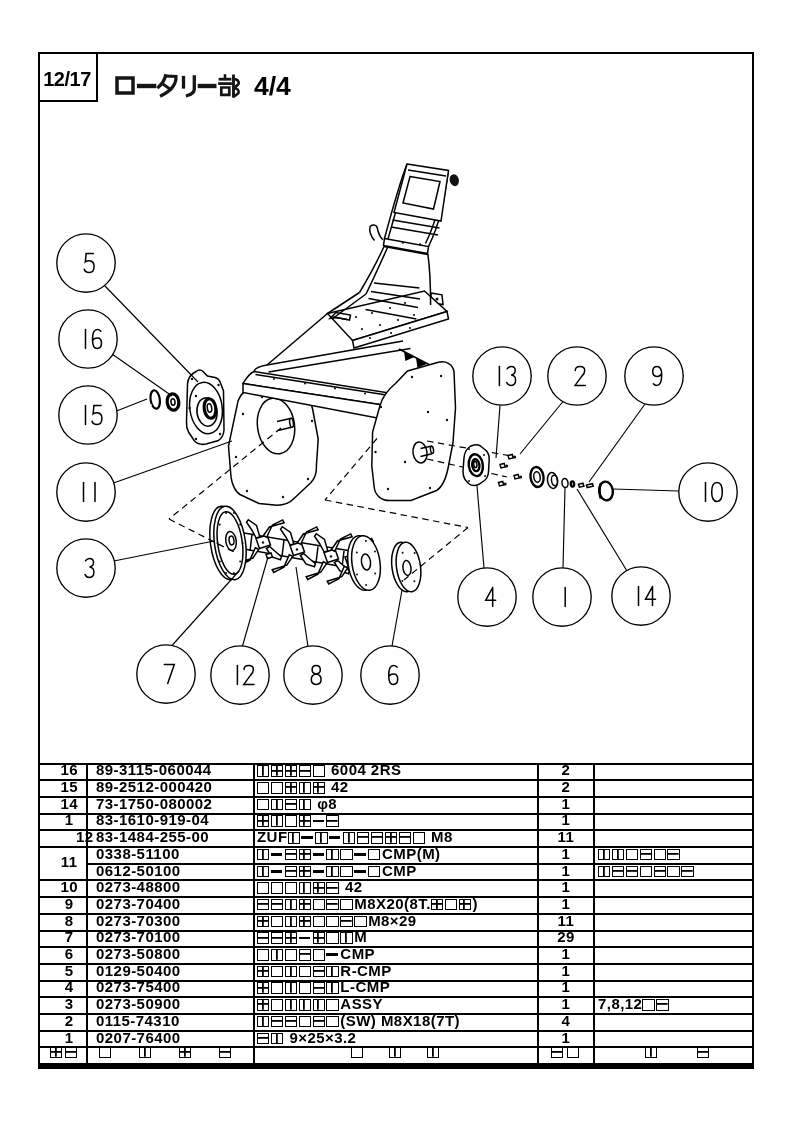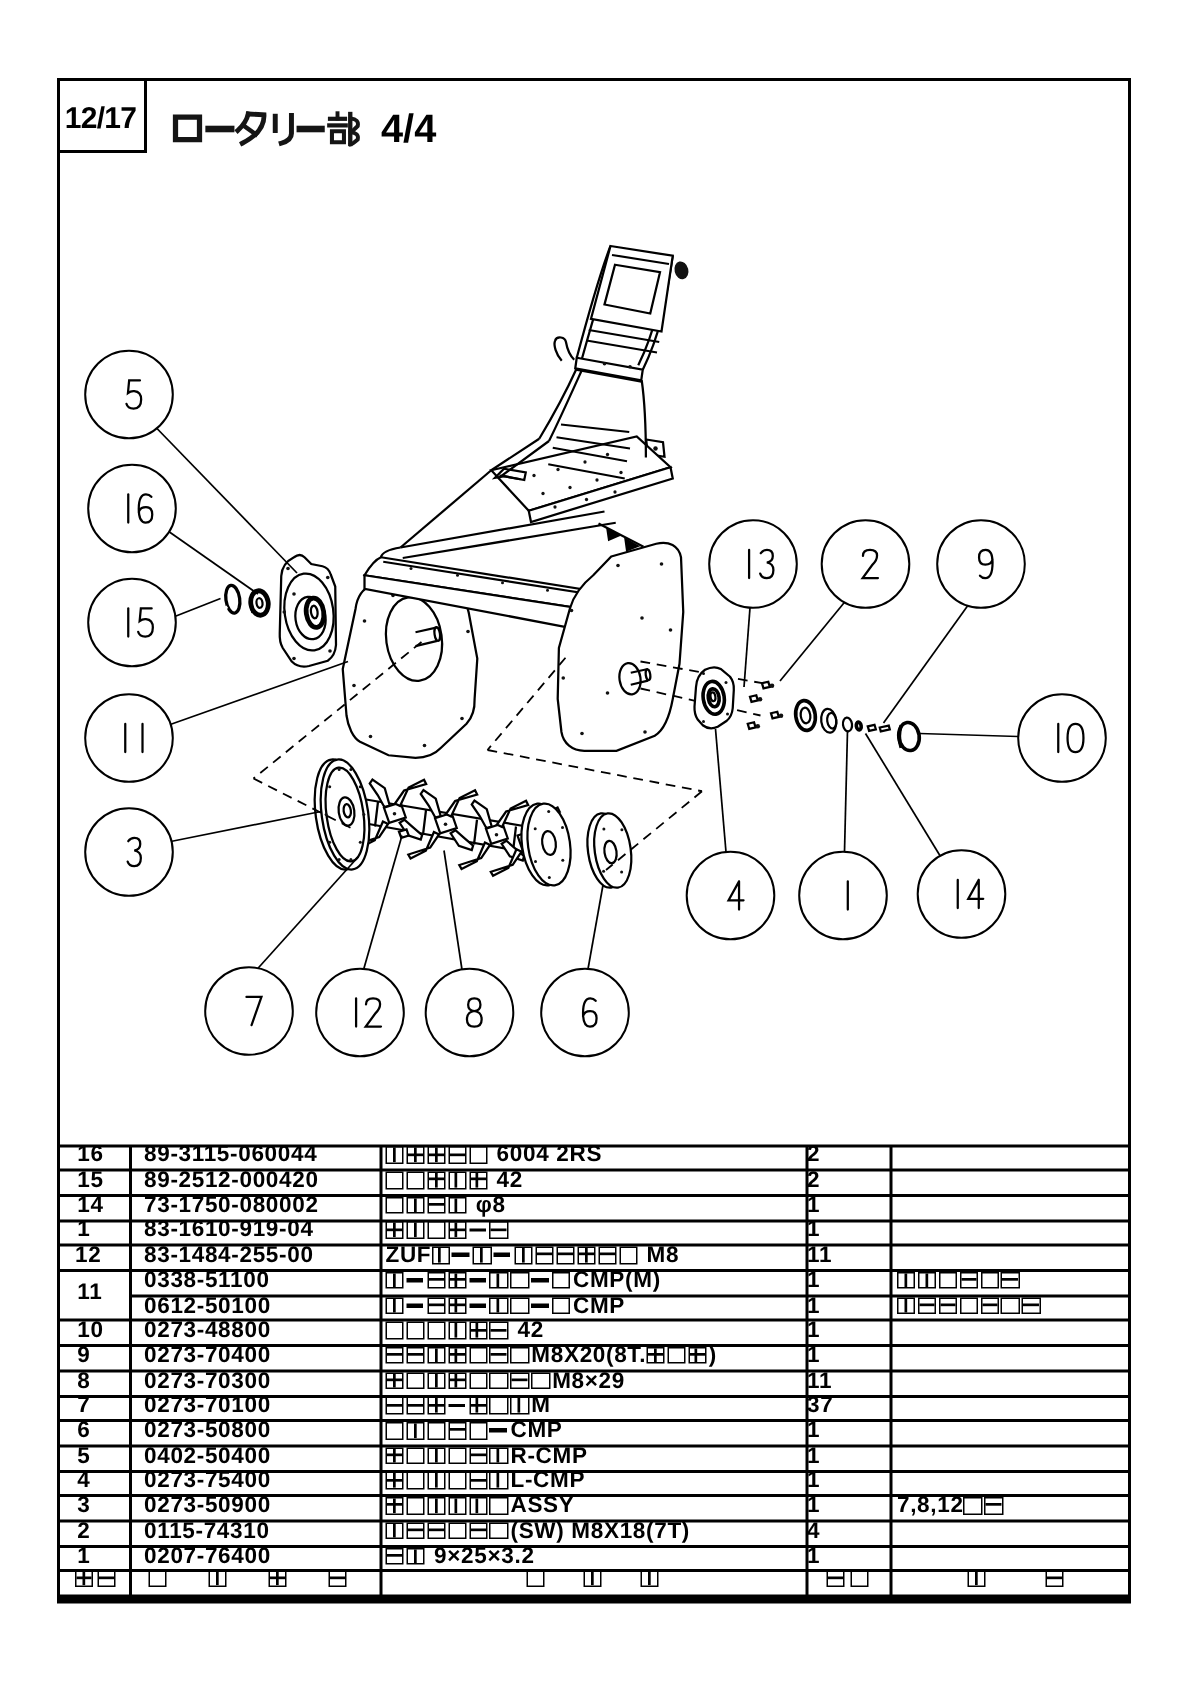--- a/index.html
+++ b/index.html
@@ -2,21 +2,21 @@
 <html><head><meta charset="utf-8"><style>
 html,body{margin:0;padding:0;background:#fff;width:793px;height:1122px;overflow:hidden}
 *{box-sizing:border-box}
 body{font-family:"Liberation Sans",sans-serif;color:#000}
 #frame{position:absolute;left:38px;top:52px;width:716px;height:1017px;border:2.6px solid #000;border-bottom-width:5px}
 #pgbox{position:absolute;left:38px;top:52px;width:60px;height:50px;border-right:2.6px solid #000;border-bottom:2.6px solid #000;
  font-weight:bold;font-size:20px;letter-spacing:-0.5px;display:flex;align-items:center;justify-content:center;padding-top:6px}
 .hl{position:absolute;background:#000}
 .vl{position:absolute;width:2px;background:#000}
 .tc{position:absolute;font-weight:bold;font-size:15px;letter-spacing:0.45px;white-space:nowrap;height:17px;line-height:16px}
-.tc.c{}
+.tc.c{text-align:center}
 .tc.hc{overflow:visible}
 .k{display:inline-block;border:1.9px solid #000;vertical-align:-1.5px;margin-right:1.6px;position:relative}
 .k0{}
 .k1{background:linear-gradient(#000,#000) 50% 45%/100% 1.8px no-repeat}
 .k2{background:linear-gradient(#000,#000) 50% 45%/100% 1.8px no-repeat,linear-gradient(#000,#000) 45% 50%/1.8px 100% no-repeat}
 .k3{background:linear-gradient(#000,#000) 45% 50%/1.8px 100% no-repeat}
 .kb{display:inline-block;height:2.6px;background:#000;vertical-align:3px;margin-right:2.6px}
 svg{position:absolute;left:0;top:0}
 text{font-family:"Liberation Sans",sans-serif}
 .s,.sw,.s2,.swf{fill:none;stroke:#000;stroke-width:1.5}
@@ -315,21 +315,21 @@
 <div class="tc l" style="left:257.0px;top:779.0px;width:280.0px"><i class="k k0" style="width:12.3px;height:11.5px"></i><i class="k k0" style="width:12.3px;height:11.5px"></i><i class="k k2" style="width:12.3px;height:11.5px"></i><i class="k k3" style="width:12.3px;height:11.5px"></i><i class="k k2" style="width:12.3px;height:11.5px"></i><span>&nbsp;42</span></div>
 <div class="tc c" style="left:538.0px;top:779.0px;width:56.0px">2</div>
 <div class="tc c" style="left:51.5px;top:795.6px;width:35.5px">14</div>
 <div class="tc l" style="left:96.0px;top:795.6px;width:161.0px">73-1750-080002</div>
 <div class="tc l" style="left:257.0px;top:795.6px;width:280.0px"><i class="k k0" style="width:12.3px;height:11.5px"></i><i class="k k3" style="width:12.3px;height:11.5px"></i><i class="k k1" style="width:12.3px;height:11.5px"></i><i class="k k3" style="width:12.3px;height:11.5px"></i><span>&nbsp;φ8</span></div>
 <div class="tc c" style="left:538.0px;top:795.6px;width:56.0px">1</div>
 <div class="tc c" style="left:51.5px;top:812.4px;width:35.5px">1</div>
 <div class="tc l" style="left:96.0px;top:812.4px;width:161.0px">83-1610-919-04</div>
 <div class="tc l" style="left:257.0px;top:812.4px;width:280.0px"><i class="k k2" style="width:12.3px;height:11.5px"></i><i class="k k3" style="width:12.3px;height:11.5px"></i><i class="k k0" style="width:12.3px;height:11.5px"></i><i class="k k2" style="width:12.3px;height:11.5px"></i><i class="kb" style="width:11.3px"></i><i class="k k1" style="width:12.3px;height:11.5px"></i></div>
 <div class="tc c" style="left:538.0px;top:812.4px;width:56.0px">1</div>
-<div class="tc c" style="left:50px;top:829.0px;width:35.5px">12</div>
+<div class="tc c" style="left:67px;top:829.0px;width:35.5px">12</div>
 <div class="tc l" style="left:96.0px;top:829.0px;width:161.0px">83-1484-255-00</div>
 <div class="tc l" style="left:257.0px;top:829.0px;width:280.0px"><span>ZUF</span><i class="k k3" style="width:12.3px;height:11.5px"></i><i class="kb" style="width:11.3px"></i><i class="k k3" style="width:12.3px;height:11.5px"></i><i class="kb" style="width:11.3px"></i><i class="k k3" style="width:12.3px;height:11.5px"></i><i class="k k1" style="width:12.3px;height:11.5px"></i><i class="k k1" style="width:12.3px;height:11.5px"></i><i class="k k2" style="width:12.3px;height:11.5px"></i><i class="k k1" style="width:12.3px;height:11.5px"></i><i class="k k0" style="width:12.3px;height:11.5px"></i><span>&nbsp;M8</span></div>
 <div class="tc c" style="left:538.0px;top:829.0px;width:56.0px">11</div>
 <div class="tc c" style="left:51.5px;top:854.1px;width:35.5px">11</div>
 <div class="tc l" style="left:96.0px;top:845.8px;width:161.0px">0338-51100</div>
 <div class="tc l" style="left:257.0px;top:845.8px;width:280.0px"><i class="k k3" style="width:12.3px;height:11.5px"></i><i class="kb" style="width:11.3px"></i><i class="k k1" style="width:12.3px;height:11.5px"></i><i class="k k2" style="width:12.3px;height:11.5px"></i><i class="kb" style="width:11.3px"></i><i class="k k3" style="width:12.3px;height:11.5px"></i><i class="k k0" style="width:12.3px;height:11.5px"></i><i class="kb" style="width:11.3px"></i><i class="k k0" style="width:12.3px;height:11.5px"></i><span>CMP(M)</span></div>
 <div class="tc c" style="left:538.0px;top:845.8px;width:56.0px">1</div>
 <div class="tc l" style="left:598.0px;top:845.8px;width:154.0px"><i class="k k3" style="width:12.3px;height:11.5px"></i><i class="k k3" style="width:12.3px;height:11.5px"></i><i class="k k0" style="width:12.3px;height:11.5px"></i><i class="k k1" style="width:12.3px;height:11.5px"></i><i class="k k0" style="width:12.3px;height:11.5px"></i><i class="k k1" style="width:12.3px;height:11.5px"></i></div>
 <div class="tc l" style="left:96.0px;top:862.5px;width:161.0px">0612-50100</div>
 <div class="tc l" style="left:257.0px;top:862.5px;width:280.0px"><i class="k k3" style="width:12.3px;height:11.5px"></i><i class="kb" style="width:11.3px"></i><i class="k k1" style="width:12.3px;height:11.5px"></i><i class="k k2" style="width:12.3px;height:11.5px"></i><i class="kb" style="width:11.3px"></i><i class="k k3" style="width:12.3px;height:11.5px"></i><i class="k k0" style="width:12.3px;height:11.5px"></i><i class="kb" style="width:11.3px"></i><i class="k k0" style="width:12.3px;height:11.5px"></i><span>CMP</span></div>
@@ -343,27 +343,27 @@
 <div class="tc l" style="left:96.0px;top:895.9px;width:161.0px">0273-70400</div>
 <div class="tc l" style="left:257.0px;top:895.9px;width:280.0px"><i class="k k1" style="width:12.3px;height:11.5px"></i><i class="k k1" style="width:12.3px;height:11.5px"></i><i class="k k3" style="width:12.3px;height:11.5px"></i><i class="k k2" style="width:12.3px;height:11.5px"></i><i class="k k0" style="width:12.3px;height:11.5px"></i><i class="k k1" style="width:12.3px;height:11.5px"></i><i class="k k0" style="width:12.3px;height:11.5px"></i><span>M8X20(8T.</span><i class="k k2" style="width:12.3px;height:11.5px"></i><i class="k k0" style="width:12.3px;height:11.5px"></i><i class="k k2" style="width:12.3px;height:11.5px"></i><span>)</span></div>
 <div class="tc c" style="left:538.0px;top:895.9px;width:56.0px">1</div>
 <div class="tc c" style="left:51.5px;top:912.5px;width:35.5px">8</div>
 <div class="tc l" style="left:96.0px;top:912.5px;width:161.0px">0273-70300</div>
 <div class="tc l" style="left:257.0px;top:912.5px;width:280.0px"><i class="k k2" style="width:12.3px;height:11.5px"></i><i class="k k0" style="width:12.3px;height:11.5px"></i><i class="k k3" style="width:12.3px;height:11.5px"></i><i class="k k2" style="width:12.3px;height:11.5px"></i><i class="k k0" style="width:12.3px;height:11.5px"></i><i class="k k0" style="width:12.3px;height:11.5px"></i><i class="k k1" style="width:12.3px;height:11.5px"></i><i class="k k0" style="width:12.3px;height:11.5px"></i><span>M8×29</span></div>
 <div class="tc c" style="left:538.0px;top:912.5px;width:56.0px">11</div>
 <div class="tc c" style="left:51.5px;top:929.2px;width:35.5px">7</div>
 <div class="tc l" style="left:96.0px;top:929.2px;width:161.0px">0273-70100</div>
 <div class="tc l" style="left:257.0px;top:929.2px;width:280.0px"><i class="k k1" style="width:12.3px;height:11.5px"></i><i class="k k1" style="width:12.3px;height:11.5px"></i><i class="k k2" style="width:12.3px;height:11.5px"></i><i class="kb" style="width:11.3px"></i><i class="k k2" style="width:12.3px;height:11.5px"></i><i class="k k0" style="width:12.3px;height:11.5px"></i><i class="k k3" style="width:12.3px;height:11.5px"></i><span>M</span></div>
-<div class="tc c" style="left:538.0px;top:929.2px;width:56.0px">37</div>
+<div class="tc c" style="left:538.0px;top:929.2px;width:56.0px">29</div>
 <div class="tc c" style="left:51.5px;top:946.0px;width:35.5px">6</div>
 <div class="tc l" style="left:96.0px;top:946.0px;width:161.0px">0273-50800</div>
 <div class="tc l" style="left:257.0px;top:946.0px;width:280.0px"><i class="k k0" style="width:12.3px;height:11.5px"></i><i class="k k3" style="width:12.3px;height:11.5px"></i><i class="k k0" style="width:12.3px;height:11.5px"></i><i class="k k1" style="width:12.3px;height:11.5px"></i><i class="k k0" style="width:12.3px;height:11.5px"></i><i class="kb" style="width:11.3px"></i><span>CMP</span></div>
 <div class="tc c" style="left:538.0px;top:946.0px;width:56.0px">1</div>
 <div class="tc c" style="left:51.5px;top:962.6px;width:35.5px">5</div>
-<div class="tc l" style="left:96.0px;top:962.6px;width:161.0px">0402-50400</div>
+<div class="tc l" style="left:96.0px;top:962.6px;width:161.0px">0129-50400</div>
 <div class="tc l" style="left:257.0px;top:962.6px;width:280.0px"><i class="k k2" style="width:12.3px;height:11.5px"></i><i class="k k0" style="width:12.3px;height:11.5px"></i><i class="k k3" style="width:12.3px;height:11.5px"></i><i class="k k0" style="width:12.3px;height:11.5px"></i><i class="k k1" style="width:12.3px;height:11.5px"></i><i class="k k3" style="width:12.3px;height:11.5px"></i><span>R-CMP</span></div>
 <div class="tc c" style="left:538.0px;top:962.6px;width:56.0px">1</div>
 <div class="tc c" style="left:51.5px;top:979.4px;width:35.5px">4</div>
 <div class="tc l" style="left:96.0px;top:979.4px;width:161.0px">0273-75400</div>
 <div class="tc l" style="left:257.0px;top:979.4px;width:280.0px"><i class="k k2" style="width:12.3px;height:11.5px"></i><i class="k k0" style="width:12.3px;height:11.5px"></i><i class="k k3" style="width:12.3px;height:11.5px"></i><i class="k k0" style="width:12.3px;height:11.5px"></i><i class="k k1" style="width:12.3px;height:11.5px"></i><i class="k k3" style="width:12.3px;height:11.5px"></i><span>L-CMP</span></div>
 <div class="tc c" style="left:538.0px;top:979.4px;width:56.0px">1</div>
 <div class="tc c" style="left:51.5px;top:996.0px;width:35.5px">3</div>
 <div class="tc l" style="left:96.0px;top:996.0px;width:161.0px">0273-50900</div>
 <div class="tc l" style="left:257.0px;top:996.0px;width:280.0px"><i class="k k2" style="width:12.3px;height:11.5px"></i><i class="k k0" style="width:12.3px;height:11.5px"></i><i class="k k3" style="width:12.3px;height:11.5px"></i><i class="k k3" style="width:12.3px;height:11.5px"></i><i class="k k3" style="width:12.3px;height:11.5px"></i><i class="k k0" style="width:12.3px;height:11.5px"></i><span>ASSY</span></div>
 <div class="tc c" style="left:538.0px;top:996.0px;width:56.0px">1</div>

